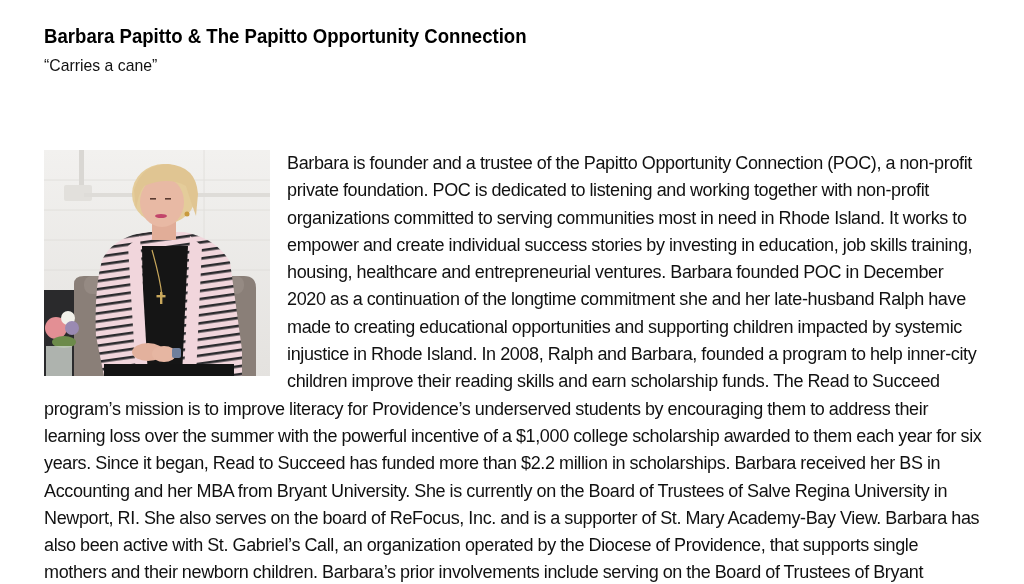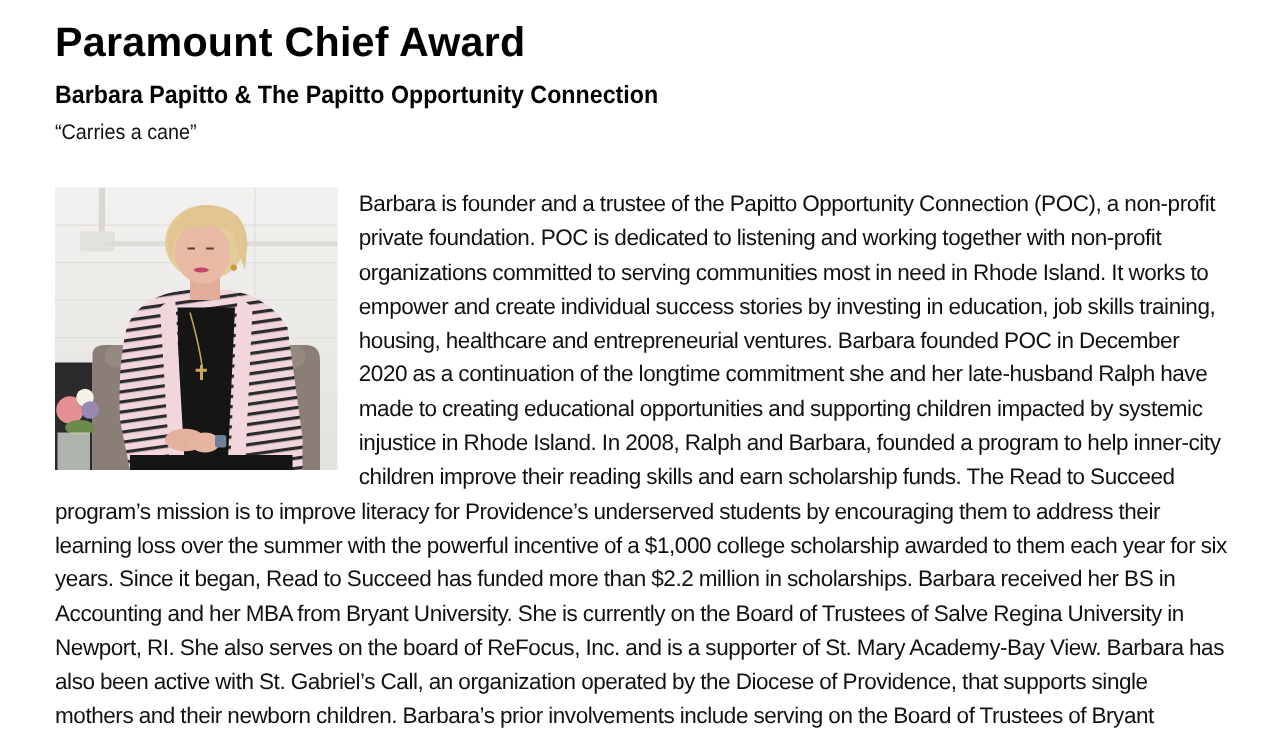--- a/index.html
+++ b/index.html
@@ -70,21 +70,20 @@
       overflow: hidden;
       background: #ecebea;
     }
     .portrait svg { display: block; }
     .bio-text { margin: 0; }
   </style>
 </head>
 <body>
 
 <div class="page">
-  <h1 class="title">Paramount Chief Award</h1>
   <h2 class="subtitle">Barbara Papitto &amp; The Papitto Opportunity Connection</h2>
   <p class="tagline">“Carries a cane”</p>
 
   <div class="bio">
     <div class="portrait" title="Portrait of Barbara Papitto seated in a gray armchair, wearing a pink and black striped jacket">
       <svg width="226" height="226" viewBox="0 0 226 226" xmlns="http://www.w3.org/2000/svg">
         <defs>
           <pattern id="stripes" patternUnits="userSpaceOnUse" width="10" height="8" patternTransform="rotate(-8)">
             <rect width="10" height="8" fill="#f1d6dc"></rect>
             <rect y="0" width="10" height="2.6" fill="#2b2b2e"></rect>

